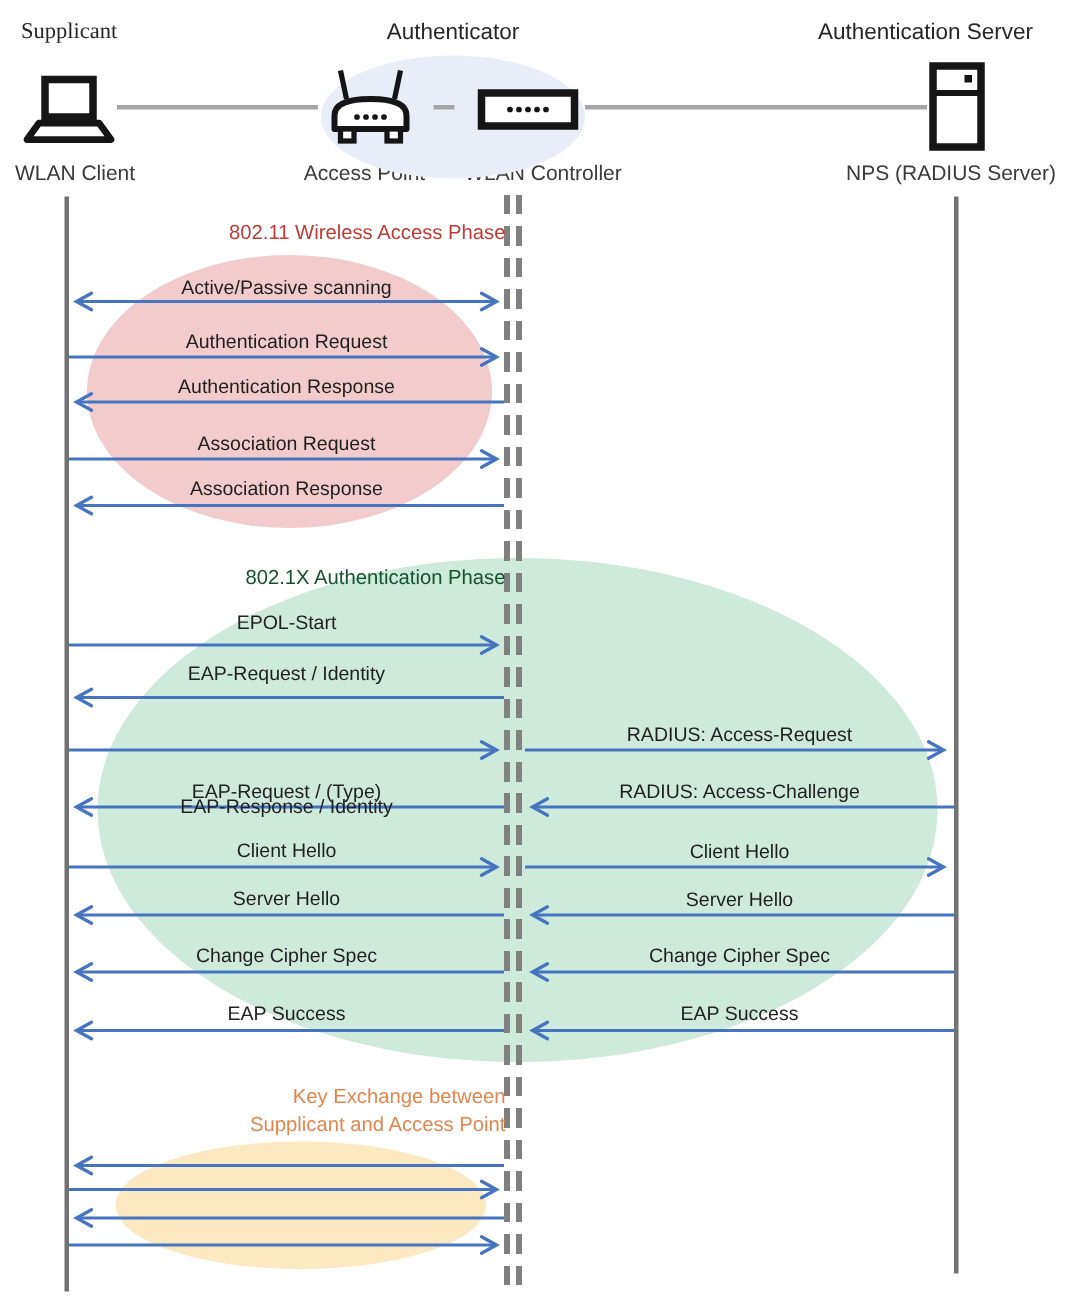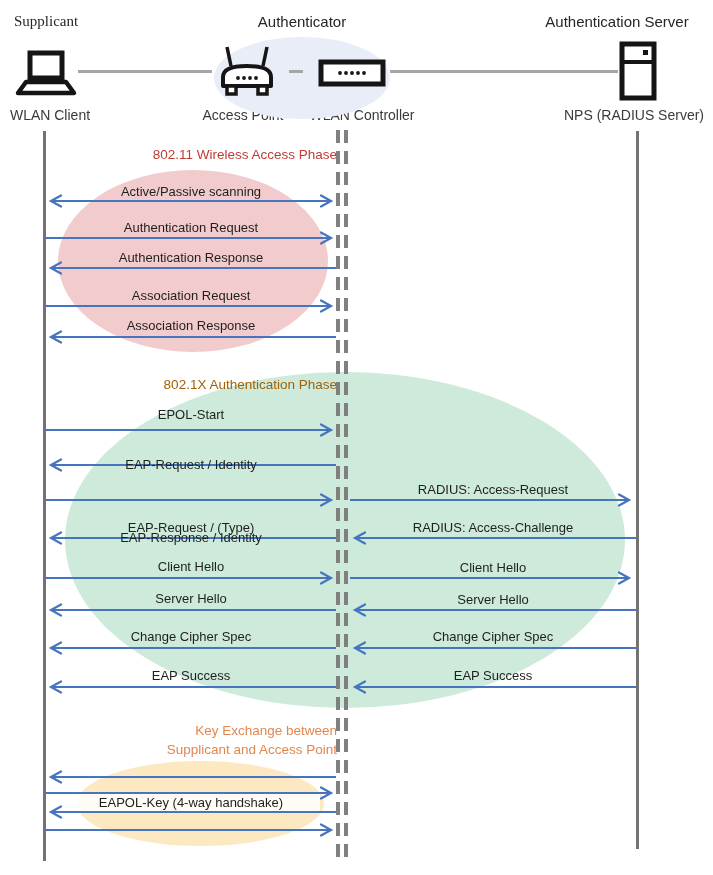--- a/index.html
+++ b/index.html
@@ -22,21 +22,21 @@
   .connector{position:absolute;height:3px;background:#a6a6a6;z-index:2;}
   #arrows{position:absolute;left:0;top:0;z-index:3;pointer-events:none;}
   .msg-label{
     position:absolute;z-index:4;font-size:13px;line-height:17px;color:#1f1f1f;
     text-align:center;white-space:nowrap;
   }
   .col-left{left:45px;width:292px;}
   .col-right{left:349px;width:288px;}
   .phase-title{font-size:13.5px;text-align:right;}
   .t-red{color:#c13b35;}
-  .t-green{color:#a16207;}
+  .t-green{color:#14532d;}
   .t-orange{color:#e2864f;}
   .white-band{background:rgba(255,255,255,0.85);}
   .icon{position:absolute;z-index:2;}
 </style>
 </head>
 <body>
 
 <div id="stage">
 
   <div class="role-label" style="left:14px;top:13px;font-family:Liberation Serif, serif;">Supplicant</div>
@@ -133,32 +133,31 @@
 
   <div class="msg-label col-left phase-title t-red" style="top:146px;">802.11 Wireless Access Phase</div>
   <div class="msg-label col-left" style="top:183px;">Active/Passive scanning</div>
   <div class="msg-label col-left" style="top:219px;">Authentication Request</div>
   <div class="msg-label col-left" style="top:249px;">Authentication Response</div>
   <div class="msg-label col-left" style="top:287px;">Association Request</div>
   <div class="msg-label col-left" style="top:317px;">Association Response</div>
 
   <div class="msg-label col-left phase-title t-green" style="top:376px;">802.1X Authentication Phase</div>
   <div class="msg-label col-left" style="top:406px;">EPOL-Start</div>
-  <div class="msg-label col-left" style="top:456px;">EAP-Request / Identity</div>
+  <div class="msg-label col-left" style="top:440px;">EAP-Request / Identity</div>
   <div class="msg-label col-left" style="top:481px;margin-top:48px;">EAP-Response / Identity</div>
   <div class="msg-label col-left" style="top:519px;">EAP-Request / (Type)</div>
   <div class="msg-label col-left" style="top:558px;">Client Hello</div>
   <div class="msg-label col-left" style="top:590px;">Server Hello</div>
   <div class="msg-label col-left" style="top:628px;">Change Cipher Spec</div>
   <div class="msg-label col-left" style="top:667px;">EAP Success</div>
 
   <div class="msg-label col-right" style="top:481px;">RADIUS: Access-Request</div>
   <div class="msg-label col-right" style="top:519px;">RADIUS: Access-Challenge</div>
   <div class="msg-label col-right" style="top:559px;">Client Hello</div>
   <div class="msg-label col-right" style="top:591px;">Server Hello</div>
   <div class="msg-label col-right" style="top:628px;">Change Cipher Spec</div>
   <div class="msg-label col-right" style="top:667px;">EAP Success</div>
 
   <div class="msg-label col-left phase-title t-orange" style="top:722px;">Key Exchange between</div>
   <div class="msg-label col-left phase-title t-orange" style="top:741px;">Supplicant and Access Point</div>
-  <div class="msg-label white-band" style="left:62px;top:794px;width:258px;">EAPOL-Key (4-way handshake)</div>
 
 </div>
 
 </body></html>

